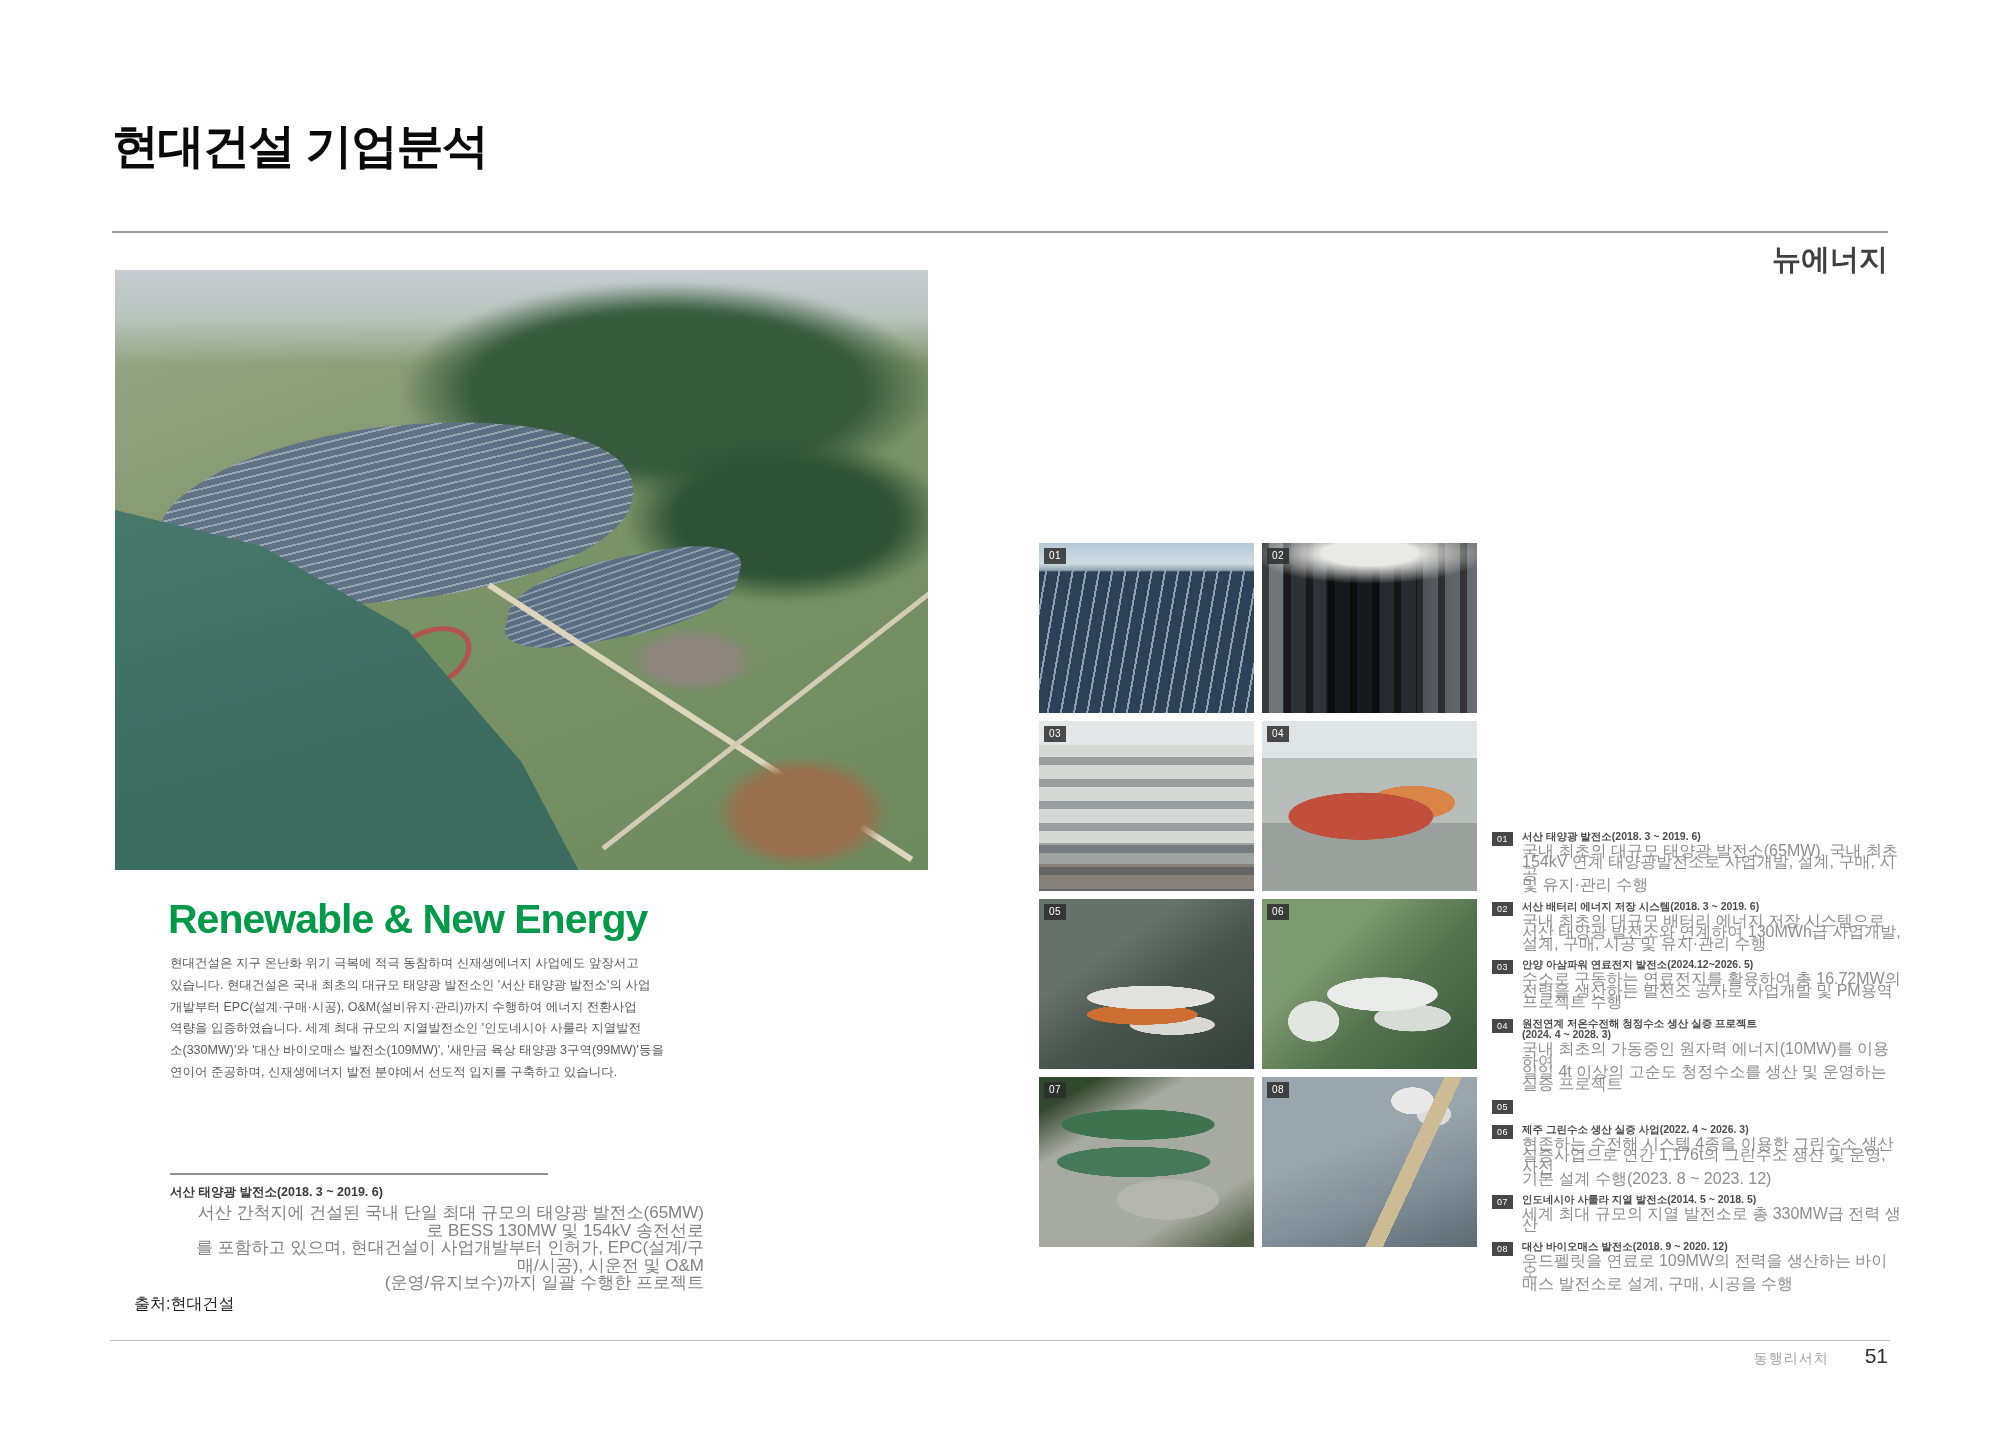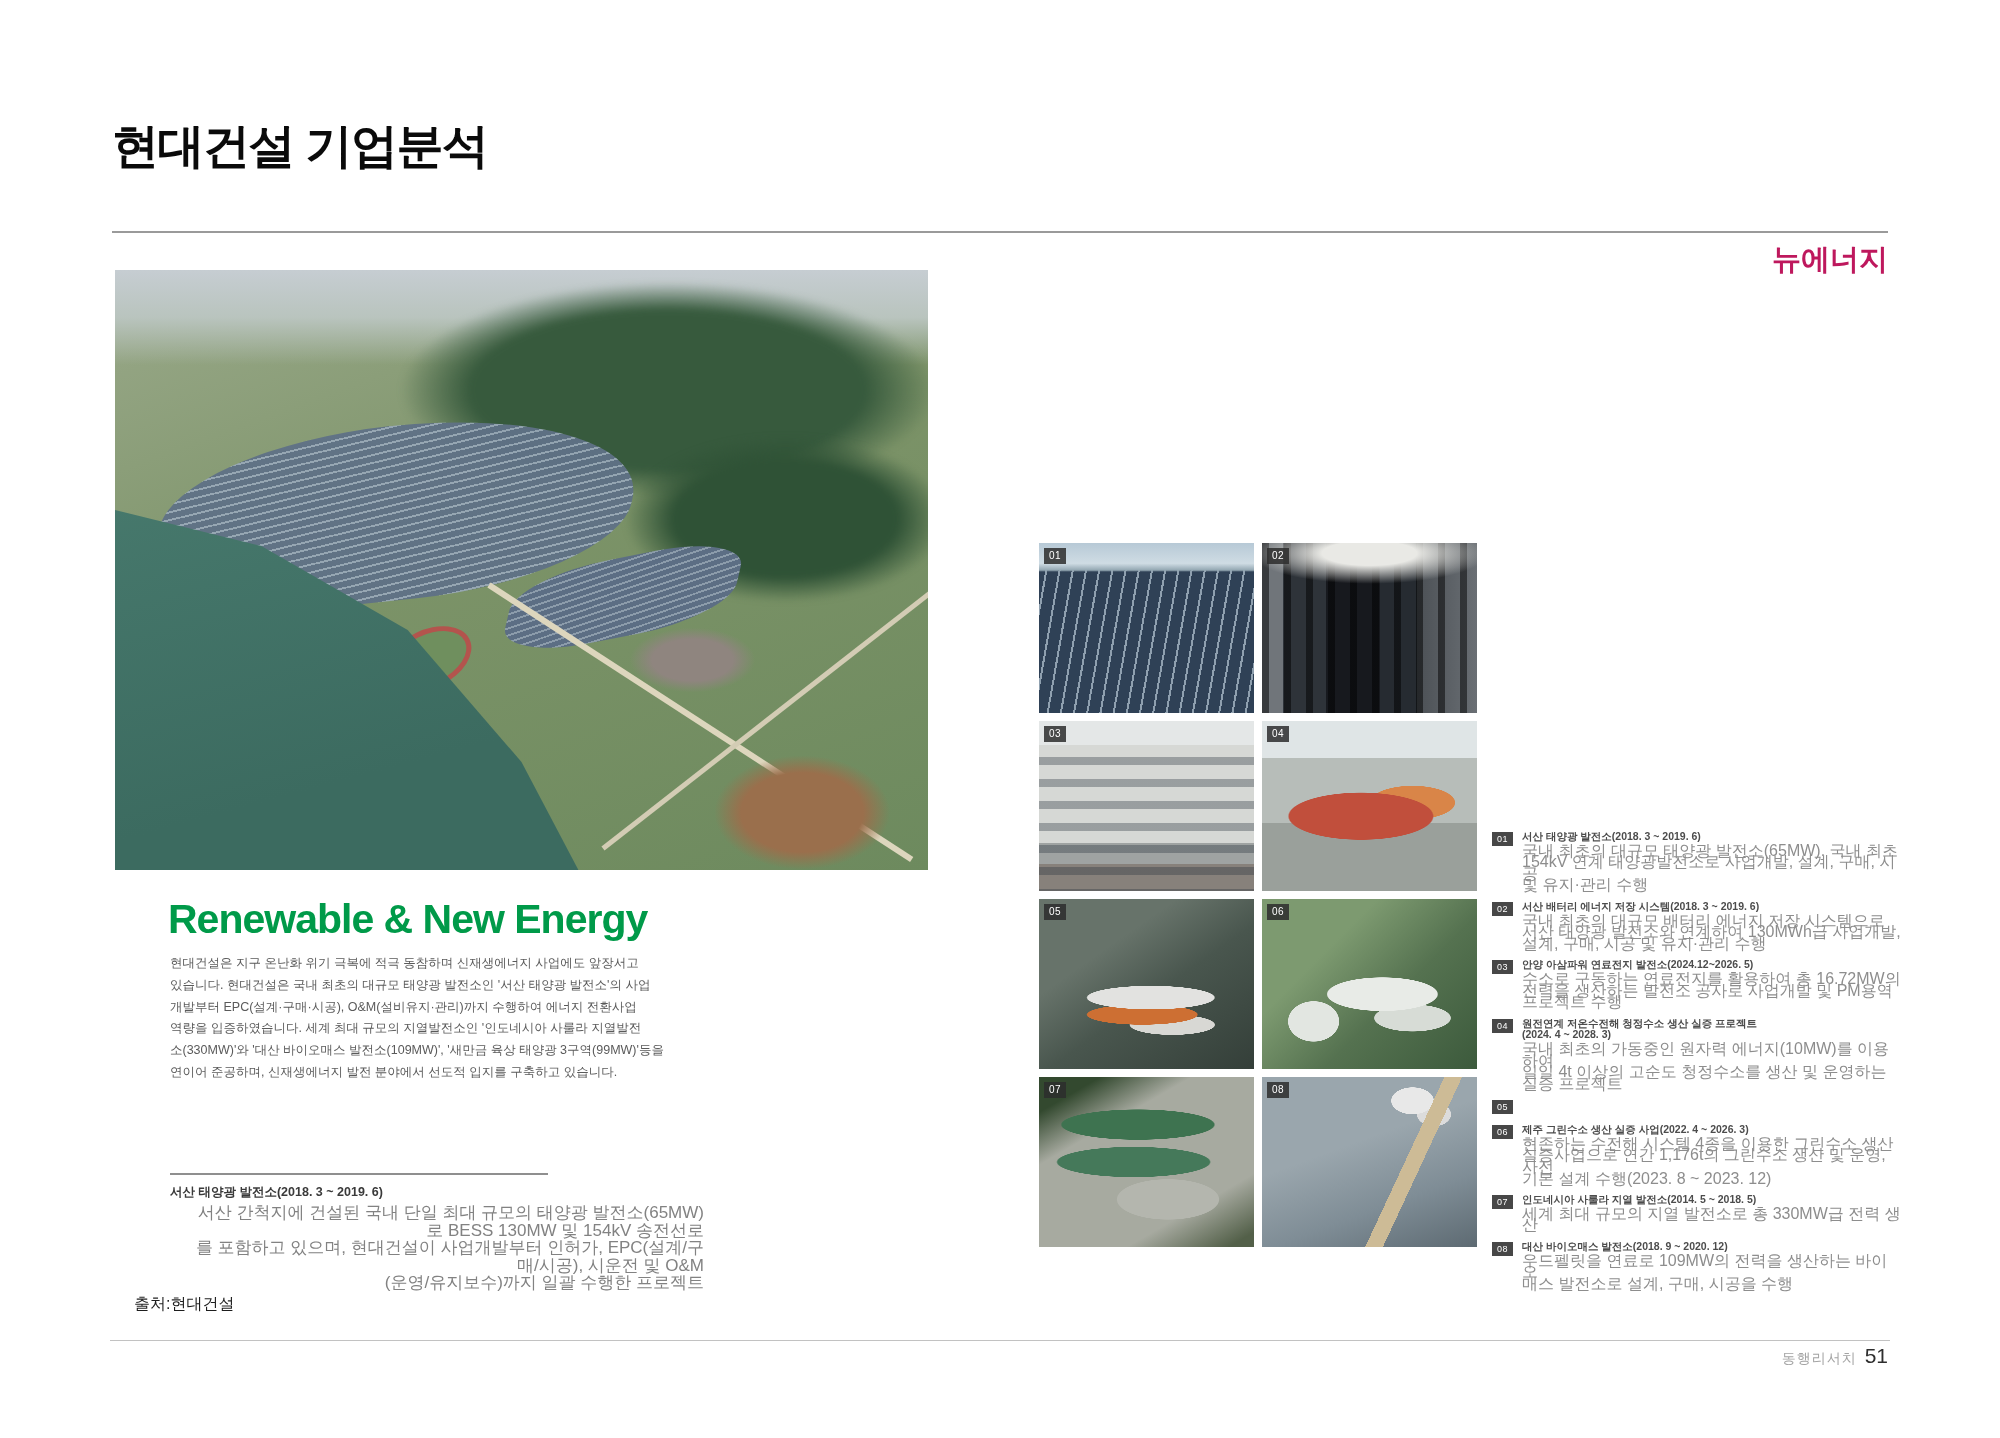--- a/index.html
+++ b/index.html
@@ -3,21 +3,21 @@
 <meta charset="utf-8">
 <style>
   html,body{margin:0;padding:0;background:#ffffff;}
   body{position:relative;width:2000px;height:1438px;overflow:hidden;
        font-family:"Liberation Sans","DejaVu Sans",sans-serif;color:#222;}
 
   
   .page-title{position:absolute;left:112px;top:84px;font-size:47px;font-weight:800;
               color:#0a0a0a;letter-spacing:-1.5px;text-align:right;}
   .top-rule{position:absolute;left:112px;top:231px;width:1776px;height:2px;background:#9a9a9a;}
-  .section-label{position:absolute;top:240px;right:112px;font-size:29px;font-weight:800;color:#be185d;}
+  .section-label{position:absolute;top:240px;right:112px;font-size:29px;font-weight:800;color:#404040;}
 
   
   .hero{position:absolute;left:115px;top:270px;width:813px;height:600px;overflow:hidden;
         background:linear-gradient(160deg,#9aa98a 0%,#7c9368 45%,#6d8a5e 100%);}
   .hero div{position:absolute;}
   .ph-sky{left:0;top:0;width:100%;height:95px;
         background:linear-gradient(180deg,#c6cdd2 0%,#b9c4be 50%,rgba(185,196,190,0) 100%);}
   .ph-hills{left:28%;top:2%;width:80%;height:40%;filter:blur(3px);
         background:radial-gradient(55% 60% at 50% 45%,#375a3d 0 55%,rgba(55,90,61,0) 75%);}
   .ph-hills2{left:55%;top:24%;width:55%;height:35%;filter:blur(3px);
@@ -99,21 +99,21 @@
   .pitem{display:flex;gap:9px;margin-bottom:10px;}
   .pnum{flex:0 0 auto;width:21px;height:14px;background:#474747;color:#fff;font-size:9px;
         display:flex;align-items:center;justify-content:center;margin-top:1px;letter-spacing:.5px;}
   .ptxt{min-width:0;}
   .ptitle{font-size:10.5px;font-weight:700;color:#4c4c4c;line-height:11.6px;white-space:pre-line;}
   .pdesc{font-size:16px;color:#8d8d8d;line-height:11.6px;white-space:pre-line;margin-top:2px;}
 
   
   .source{position:absolute;left:134px;top:1294px;font-size:16px;color:#1d1d1d;}
   .bottom-rule{position:absolute;left:110px;top:1340px;width:1780px;height:1px;background:#c2c2c2;}
-  .footer{position:absolute;right:112px;top:1344px;display:flex;align-items:baseline;gap:8px;}
+  .footer{position:absolute;right:112px;top:1344px;display:flex;align-items:baseline;gap:36px;}
   .footer-brand{font-size:14px;color:#a3a3a3;letter-spacing:1px;}
   .footer-page{font-size:21px;color:#2e2e2e;}
 </style>
 </head>
 <body>
 
 <h1 class="page-title">현대건설 기업분석</h1>
 <div class="top-rule"></div>
 <div class="section-label">뉴에너지</div>
 

